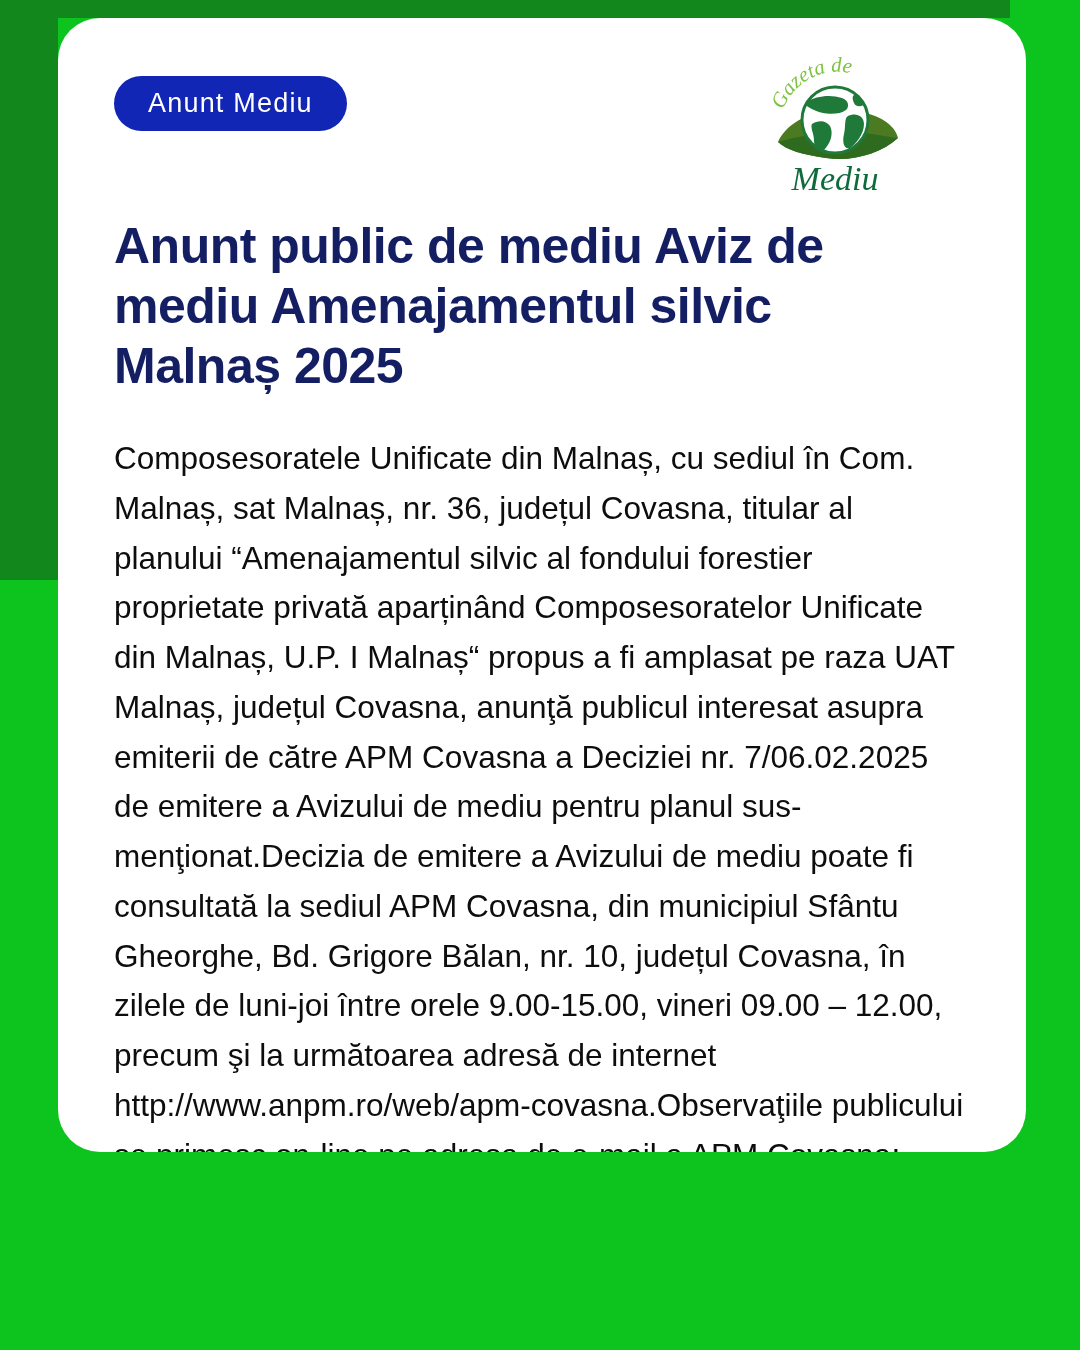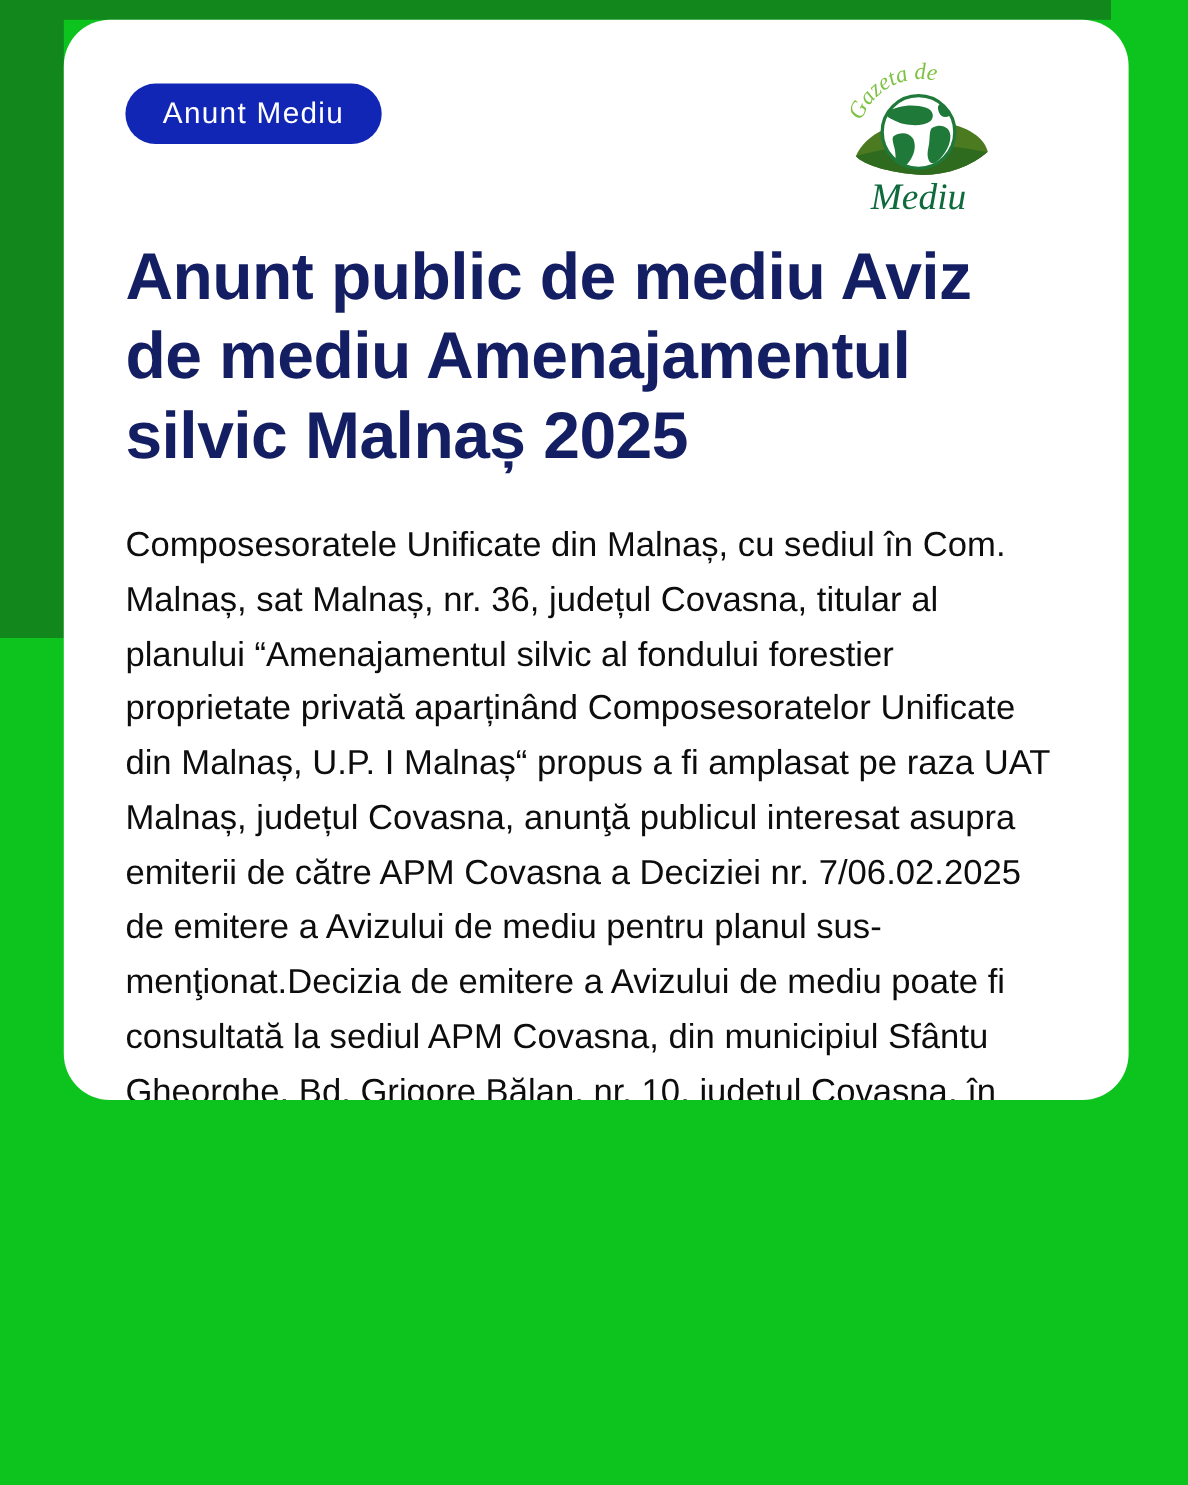--- a/index.html
+++ b/index.html
@@ -35,21 +35,21 @@
     width:58px; height:580px;
     background:#12871C;
   }
 
   
   .card {
     position:absolute;
     left:58px;
     top:18px;
     width:968px;
-    height:982px;
+    height:1134px;
     background:#ffffff;
     border-radius:42px;
     overflow:hidden;
   }
 
   .card-inner {
     position:absolute;
     inset:0;
     padding:36px 56px 0 56px;
   }
@@ -86,21 +86,21 @@
     height:150px;
     margin-right:60px;
     margin-top:-4px;
     flex:none;
   }
 
   
   .title {
     margin-top:22px;
     color:#141E63;
-    font-size:60px;
+    font-size:50px;
     line-height:1.20;
     font-weight:bold;
     letter-spacing:-0.5px;
     max-width:790px;
   }
 
   
   .body-text {
     margin-top:38px;
     color:#0d0d0d;

